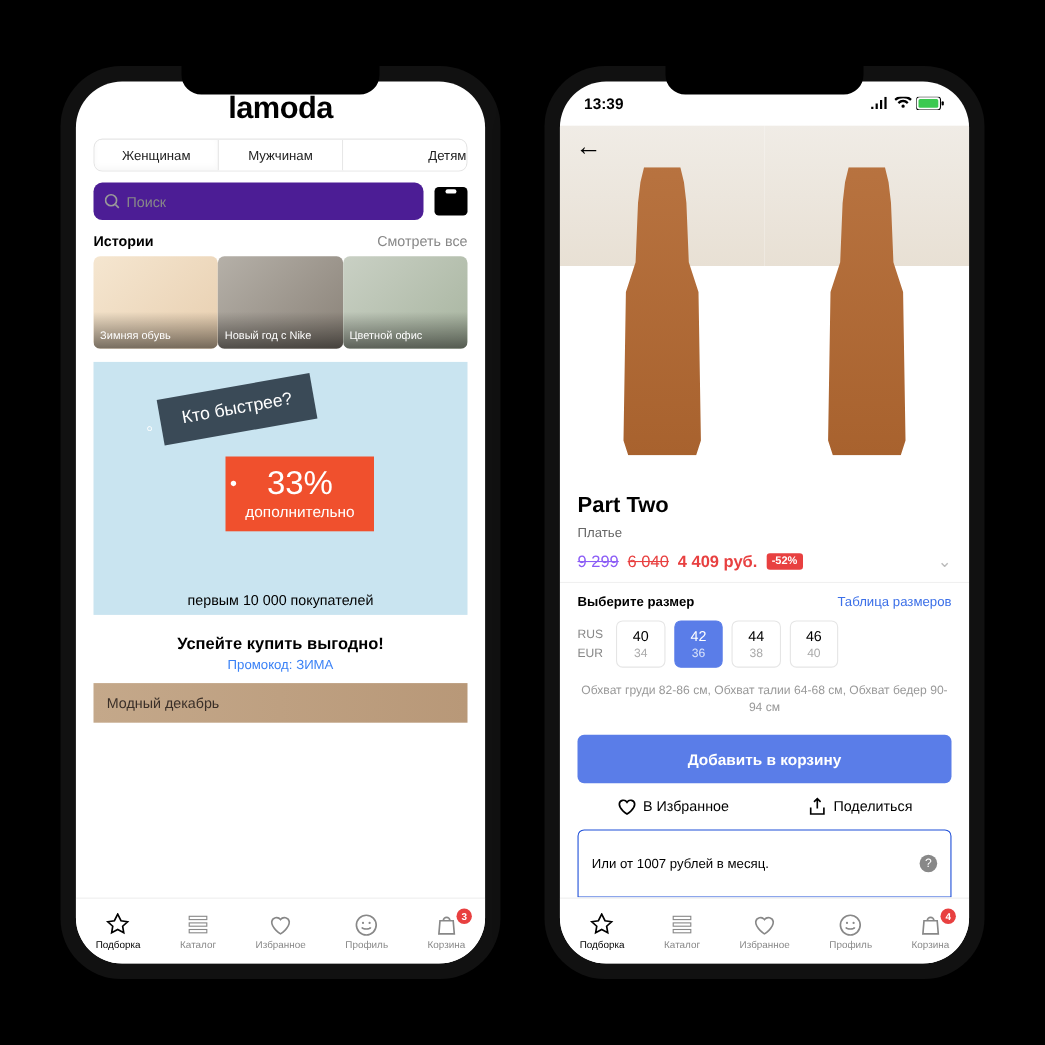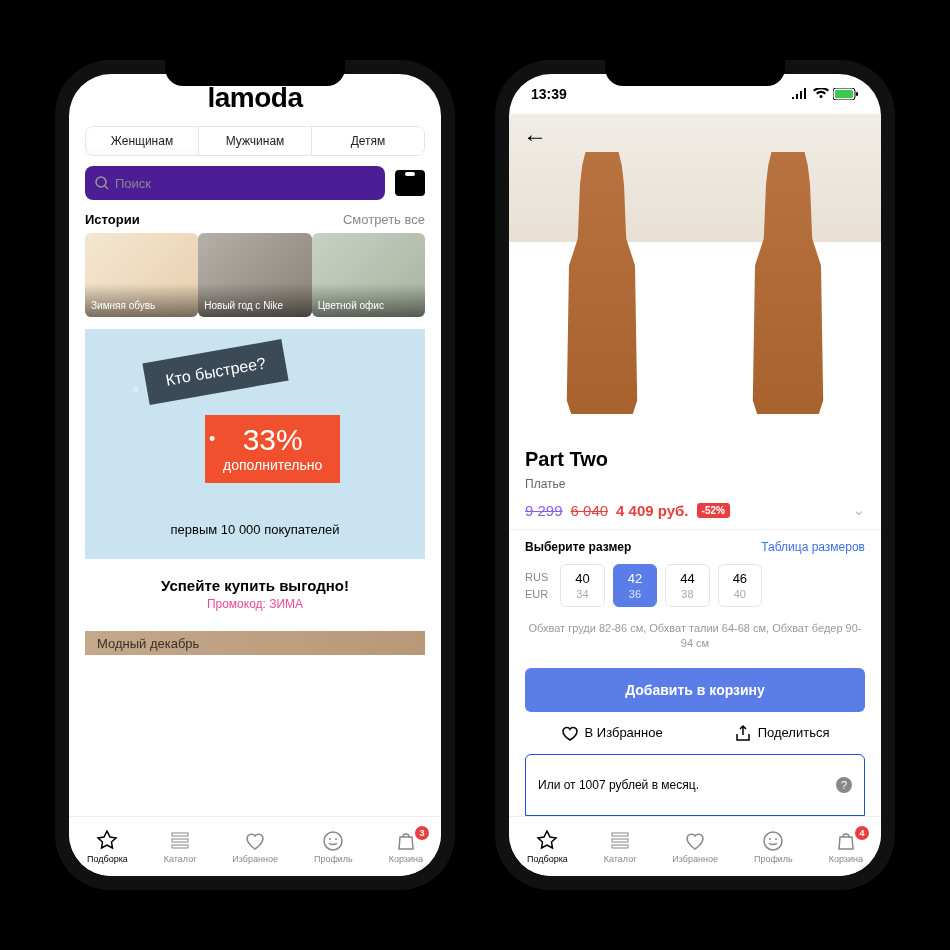--- a/index.html
+++ b/index.html
@@ -11,21 +11,21 @@
   .status-icons { display:flex; gap:4px; align-items:center; }
   .content { flex:1; overflow:hidden; display:flex; flex-direction:column; }
   .nav-bar { height:60px; border-top:1px solid #eee; display:flex; justify-content:space-around; align-items:center; padding:4px 0; background:#fff;}
   .nav-item { display:flex; flex-direction:column; align-items:center; gap:2px; font-size:9px; color:#888; position:relative;}
   .nav-item.active { color:#000; }
   .badge { position:absolute; top:-4px; right:-6px; background:#e84040; color:#fff; font-size:9px; font-weight:700; border-radius:8px; min-width:14px; height:14px; display:flex; align-items:center; justify-content:center; padding:0 3px;}
   
   .logo { text-align:center; font-size:28px; font-weight:700; letter-spacing:-.5px; padding:8px 0 12px;}
   .tabs { display:flex; margin:0 16px 10px; border:1px solid #e5e5e5; border-radius:8px; overflow:hidden;}
   .tab { flex:1; text-align:center; padding:7px 0; font-size:12px; color:#222; background:#fff; border-right:1px solid #e5e5e5;}
-  .tab:last-child{border:none;}
+  .tab:last-child{border:none;text-align:right;}
   .tab.active { background:#fff; box-shadow:inset 0 -3px 6px rgba(0,0,0,.03);}
   .search-row { margin:0 16px 12px; display:flex; align-items:center; gap:10px;}
   .search-box { flex:1; background:#4c1d95; border-radius:8px; height:34px; display:flex; align-items:center; padding:0 10px; color:#888; font-size:13px; gap:6px;}
   .camera { width:30px; height:26px; background:#000; border-radius:4px; position:relative;}
   .camera::after{content:"";position:absolute;top:2px;left:10px;width:10px;height:4px;background:#fff;border-radius:2px;}
   .stories-header { display:flex; justify-content:space-between; padding:0 16px 6px; font-size:13px;}
   .stories-header span:first-child{font-weight:600;}
   .stories-header span:last-child{color:#888;}
   .stories { display:flex; gap:0; padding:0 16px 12px;}
   .story { flex:1; height:84px; border-radius:6px; position:relative; overflow:hidden; display:flex; align-items:flex-end; padding:6px; font-size:10px; color:#fff;}
@@ -33,25 +33,25 @@
   .story2{background:linear-gradient(135deg,#b5b0a8,#8a8278);}
   .story3{background:linear-gradient(135deg,#c9d0c4,#a8b5a0);}
   .story::after{content:"";position:absolute;inset:0;background:linear-gradient(180deg,transparent 60%,rgba(0,0,0,.5));}
   .story span{position:relative;z-index:1;}
   .promo { margin:0 16px 12px; background:#c9e4f0; padding:24px 20px 16px; text-align:center; position:relative; height:230px;}
   .tag1 { position:absolute; top:22px; left:60px; background:#3a4a57; color:#fff; padding:12px 20px; font-size:16px; transform:rotate(-10deg);}
   .tag1::before{content:"◦"; position:absolute; left:-14px; top:14px; font-size:18px;}
   .tag2 { position:absolute; top:86px; left:120px; background:#f0502d; color:#fff; padding:8px 18px 10px; font-size:14px;}
   .tag2 b{font-size:30px; font-weight:400;}
   .tag2::before{content:"•"; position:absolute; left:4px; top:14px; color:#fff; font-size:18px;}
-  .promo-sub{position:absolute;bottom:22px;left:0;right:0;font-size:13px;}
+  .promo-sub{position:absolute;bottom:6px;left:0;right:0;font-size:13px;}
   .deal { text-align:center; padding:6px 0 10px;}
   .deal b{font-size:15px;}
-  .deal div{font-size:12px; color:#ec4899; margin-top:2px;}
-  .banner { margin:10px 16px; height:24px; background:linear-gradient(90deg,#c4a88a,#b89878); display:flex; align-items:center; padding:12px 12px; color:#3a2f28; font-size:13px;}
+  .deal div{font-size:12px; color:#3b82f6; margin-top:2px;}
+  .banner { margin:0 16px; height:36px; background:linear-gradient(90deg,#c4a88a,#b89878); display:flex; align-items:center; padding:12px 12px; color:#3a2f28; font-size:13px;}
   
   .back-btn { position:absolute; top:46px; left:14px; z-index:5; font-size:24px;}
   .product-images { height:320px; display:flex;}
   .pimg { flex:1; background:linear-gradient(180deg,#f0ece6 0%,#e8e0d4 40%,#fff 40%); position:relative; overflow:hidden;}
   .dress { position:absolute; top:30px; left:50%; transform:translateX(-50%); width:110px; height:270px; background:linear-gradient(180deg,#b87340 0%,#a8622e 100%); clip-path:polygon(35% 3%,65% 3%,68% 8%,70% 15%,72% 35%,80% 45%,82% 95%,78% 100%,22% 100%,18% 95%,20% 45%,28% 35%,30% 15%,32% 8%);}
   .dress::before{content:"";position:absolute;top:-18px;left:50%;transform:translateX(-50%);width:22px;height:22px;background:#e8c8b0;border-radius:50%;}
   .pinfo { padding:14px 16px 10px; border-bottom:1px solid #f0f0f0;}
   .brand { font-size:20px; font-weight:700; margin-bottom:6px;}
   .ptype { font-size:12px; color:#666; margin-bottom:10px;}
   .price-row { display:flex; align-items:center; gap:8px; font-size:15px;}

